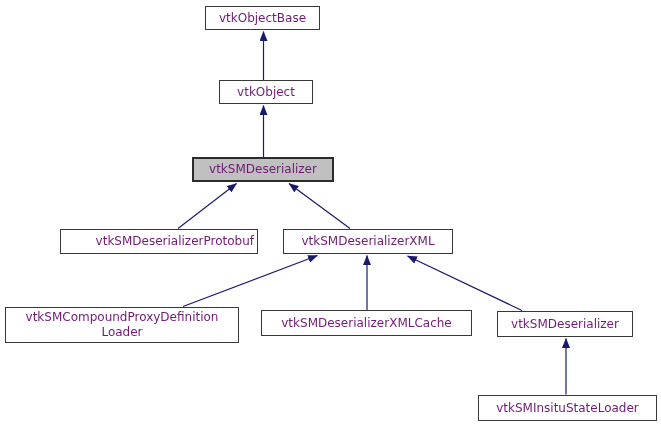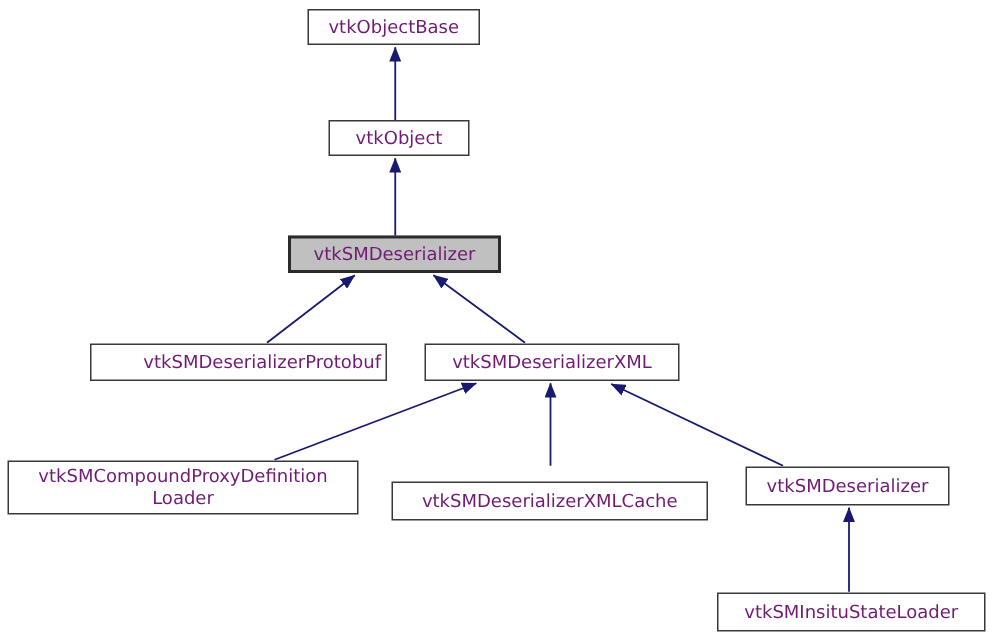--- a/index.html
+++ b/index.html
@@ -47,21 +47,21 @@
     background: #c0c0c0;
     border: 2px solid #2b2b2b;
   }
   
   #node-vtkObjectBase              { left: 205px; top:   6px; width: 115px; height: 24px; }
   #node-vtkObject                  { left: 219px; top:  80px; width:  94px; height: 24px; }
   #node-vtkSMDeserializer          { left: 192px; top: 157px; width: 142px; height: 25px; }
   #node-vtkSMDeserializerProtobuf  { left:  60px; top: 229px; width: 198px; height: 25px; justify-content: flex-end; }
   #node-vtkSMDeserializerXML       { left: 283px; top: 229px; width: 170px; height: 25px; }
   #node-vtkSMCompoundProxyDefinitionLoader { left: 5px; top: 307px; width: 234px; height: 36px; }
-  #node-vtkSMDeserializerXMLCache  { left: 261px; top: 321px; width: 211px; height: 26px; }
+  #node-vtkSMDeserializerXMLCache  { left: 261px; top: 310px; width: 211px; height: 26px; }
   #node-vtkSMStateLoader           { left: 497px; top: 311px; width: 136px; height: 26px; }
   #node-vtkSMInsituStateLoader     { left: 478px; top: 395px; width: 179px; height: 26px; text-align: center; }
 </style>
 </head>
 <body>
 
 <div class="canvas">
 
   <svg class="edges" viewBox="0 0 661 425" xmlns="http://www.w3.org/2000/svg">
     <defs>

